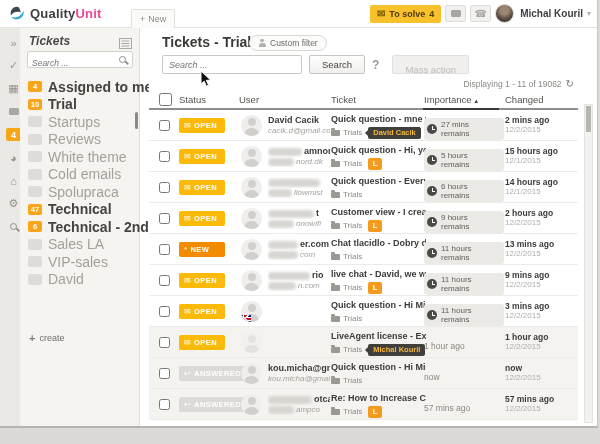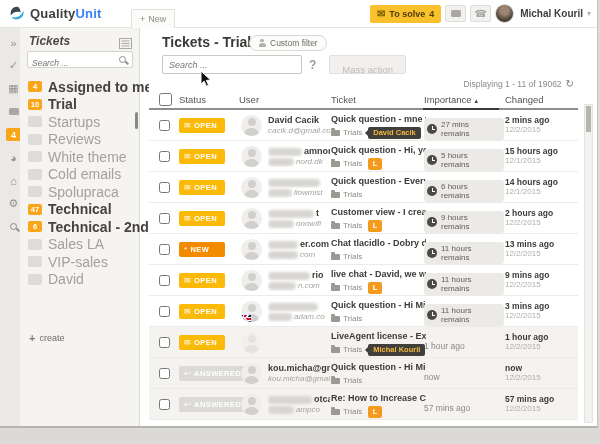--- a/index.html
+++ b/index.html
@@ -7,21 +7,21 @@
   body { position:relative; background:#dcdad6; font-family:"Liberation Sans", sans-serif; overflow:hidden; }
 
   .app { position:absolute; left:0; top:0; width:598px; height:428px; background:#fff;
          border-right:1px solid #c6c4c0; border-bottom:2px solid #b5b3af; overflow:hidden; }
 
   
   .topbar { position:absolute; left:0; top:0; width:100%; height:28px; background:#fff;
             border-bottom:1px solid #e4e2de; z-index:6; }
   .logo { position:absolute; left:8px; top:4px; display:flex; align-items:center; gap:4px; }
   .brand { font-size:13px; font-weight:bold; color:#3e3e3e; letter-spacing:.2px; }
-  .brand .unit { color:#3b82f6; }
+  .brand .unit { color:#ec4899; }
   .new-tab { position:absolute; left:131px; top:9px; height:19px; padding:0 8px;
              background:#fbfbfa; border:1px solid #e2e0dc; border-bottom:none; border-radius:2px 2px 0 0;
              color:#8d8b87; font-size:9px; display:flex; align-items:center; gap:3px; }
   .topbar-right { position:absolute; right:6px; top:4px; display:flex; align-items:center; gap:4px; }
   .to-solve { height:18px; background:#fbc12d; border-radius:2px; padding:0 7px; display:flex;
               align-items:center; gap:4px; font-size:9px; font-weight:bold; color:#4d3c04; }
   .to-solve .env { color:#7a5f06; font-size:10px; }
   .icon-btn { width:21px; height:17px; background:#f2f1ef; border:1px solid #dedcd8; border-radius:2px;
               display:flex; align-items:center; justify-content:center; color:#a7a5a1; font-size:10px; }
   .avatar-top { width:19px; height:19px; border-radius:50%;
@@ -311,20 +311,21 @@
   </div>
 
   <div class="content">
     <div class="page-title">Tickets - Trial</div>
     <div class="custom-filter">
       <span class="person"></span>
       <span>Custom filter</span>
     </div>
     <div class="search-row">
       <input class="main-search" type="text" placeholder="Search ..." style="">
+      <button class="search-btn">Search</button>
       <span class="help">?</span>
       <button class="mass-action" disabled="">Mass action</button>
     </div>
     <div class="displaying">
       <span>Displaying 1 - 11 of 19062</span>
       <span class="refresh">↻</span>
     </div>
 
     <div class="thead">
       <input type="checkbox" style="">
@@ -535,24 +536,20 @@
 
   <div class="row">
     <input type="checkbox" style="">
     <span class="status open">
       <span class="st-icon">✉</span>
       <span>OPEN</span>
     </span>
     <span class="avatar">
             <span class="flag"></span>
           </span>
-    <span class="uinfo">
-      <span class="uname"><span class="blur" style="width: 50px;"></span><span></span></span>
-      <span class="uemail"><span class="blur" style="width: 24px;"></span><span>adam.co</span></span>
-    </span>
     <span class="c-ticket">
       <span class="subject">Quick question - Hi Micha</span>
       <span class="meta">
         <span class="folder"></span>
         <span>Trials</span>
 
       </span>
     </span>
     <span class="c-imp">
       <span class="imp-badge">

